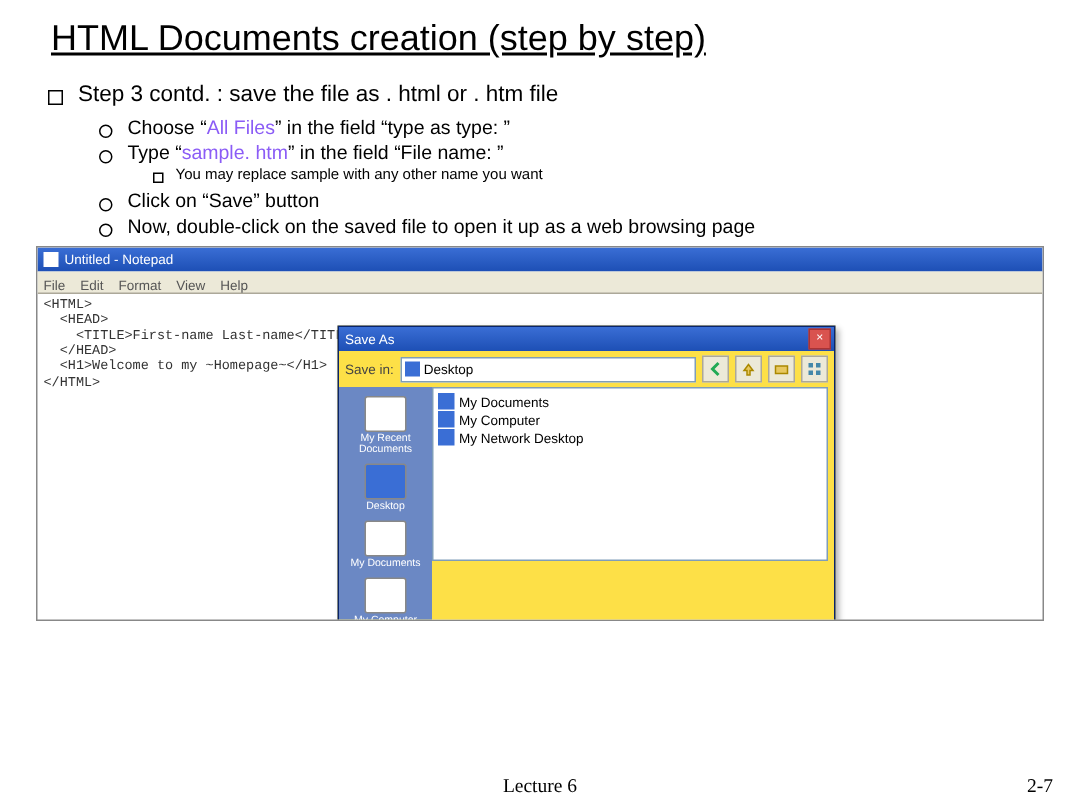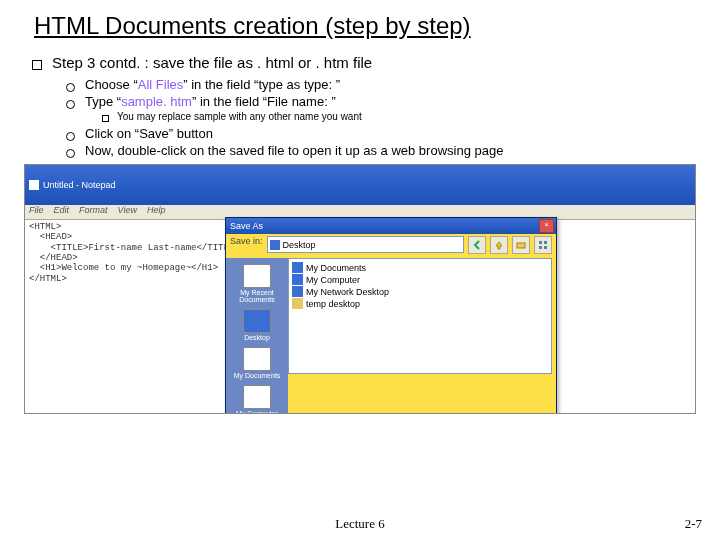--- a/index.html
+++ b/index.html
@@ -40,34 +40,33 @@
     font-family: Tahoma, sans-serif;
     font-size: 9px;
   }
   
   .np-title {
     height: 16px;
     background: linear-gradient(#3a6ed5, #1d4fb5);
     color: #fff;
     display: flex;
     align-items: center;
-    padding: 12px 4px;
+    padding: 0 4px;
     font-size: 9px;
   }
   .np-title .icon { width:10px; height:10px; background:#fff; margin-right:4px; }
   .np-menu {
     height: 14px;
     background: #ece9d8;
     border-bottom: 1px solid #aca899;
     display: flex;
     gap: 10px;
     padding: 0 4px;
-    align-items: flex-start;
+    align-items: flex-end;
     color: #555;
-    font-style: italic;
   }
   .np-body {
     padding: 2px 4px;
     font-family: "Courier New", monospace;
     font-size: 9px;
     color: #333;
     white-space: pre;
     line-height: 1.15;
   }
   
@@ -87,20 +86,21 @@
     display: flex;
     align-items: center;
     justify-content: space-between;
     padding: 0 2px 0 4px;
     font-size: 9px;
   }
   .sa-close { width:13px; height:12px; background:#d9534f; border:1px solid #a33; color:#fff; text-align:center; line-height:10px; font-size:8px; }
   .sa-toolbar {
     height: 20px;
     display:flex;
+    align-items:center;
     padding: 2px 4px;
     gap: 4px;
   }
   .sa-label { color:#444; font-size:9px; }
   .sa-combo {
     flex:1;
     height:15px;
     background:#fff;
     border:1px solid #7f9db9;
     display:flex;
@@ -276,24 +276,20 @@
             <span>My Documents</span>
           </div>
         <div class="fs-item">
             <span class="ic"></span>
             <span>My Computer</span>
           </div>
         <div class="fs-item">
             <span class="ic"></span>
             <span>My Network Desktop</span>
           </div>
-        <div class="fs-item">
-            <span class="ic" style="background:#e8c860"></span>
-            <span>temp desktop</span>
-          </div>
       </div>
     </div>
 
   </div>
 </div>
 
 <div class="footer">Lecture 6</div>
 <div class="pagenum">2-7</div>
 
 </body></html>

